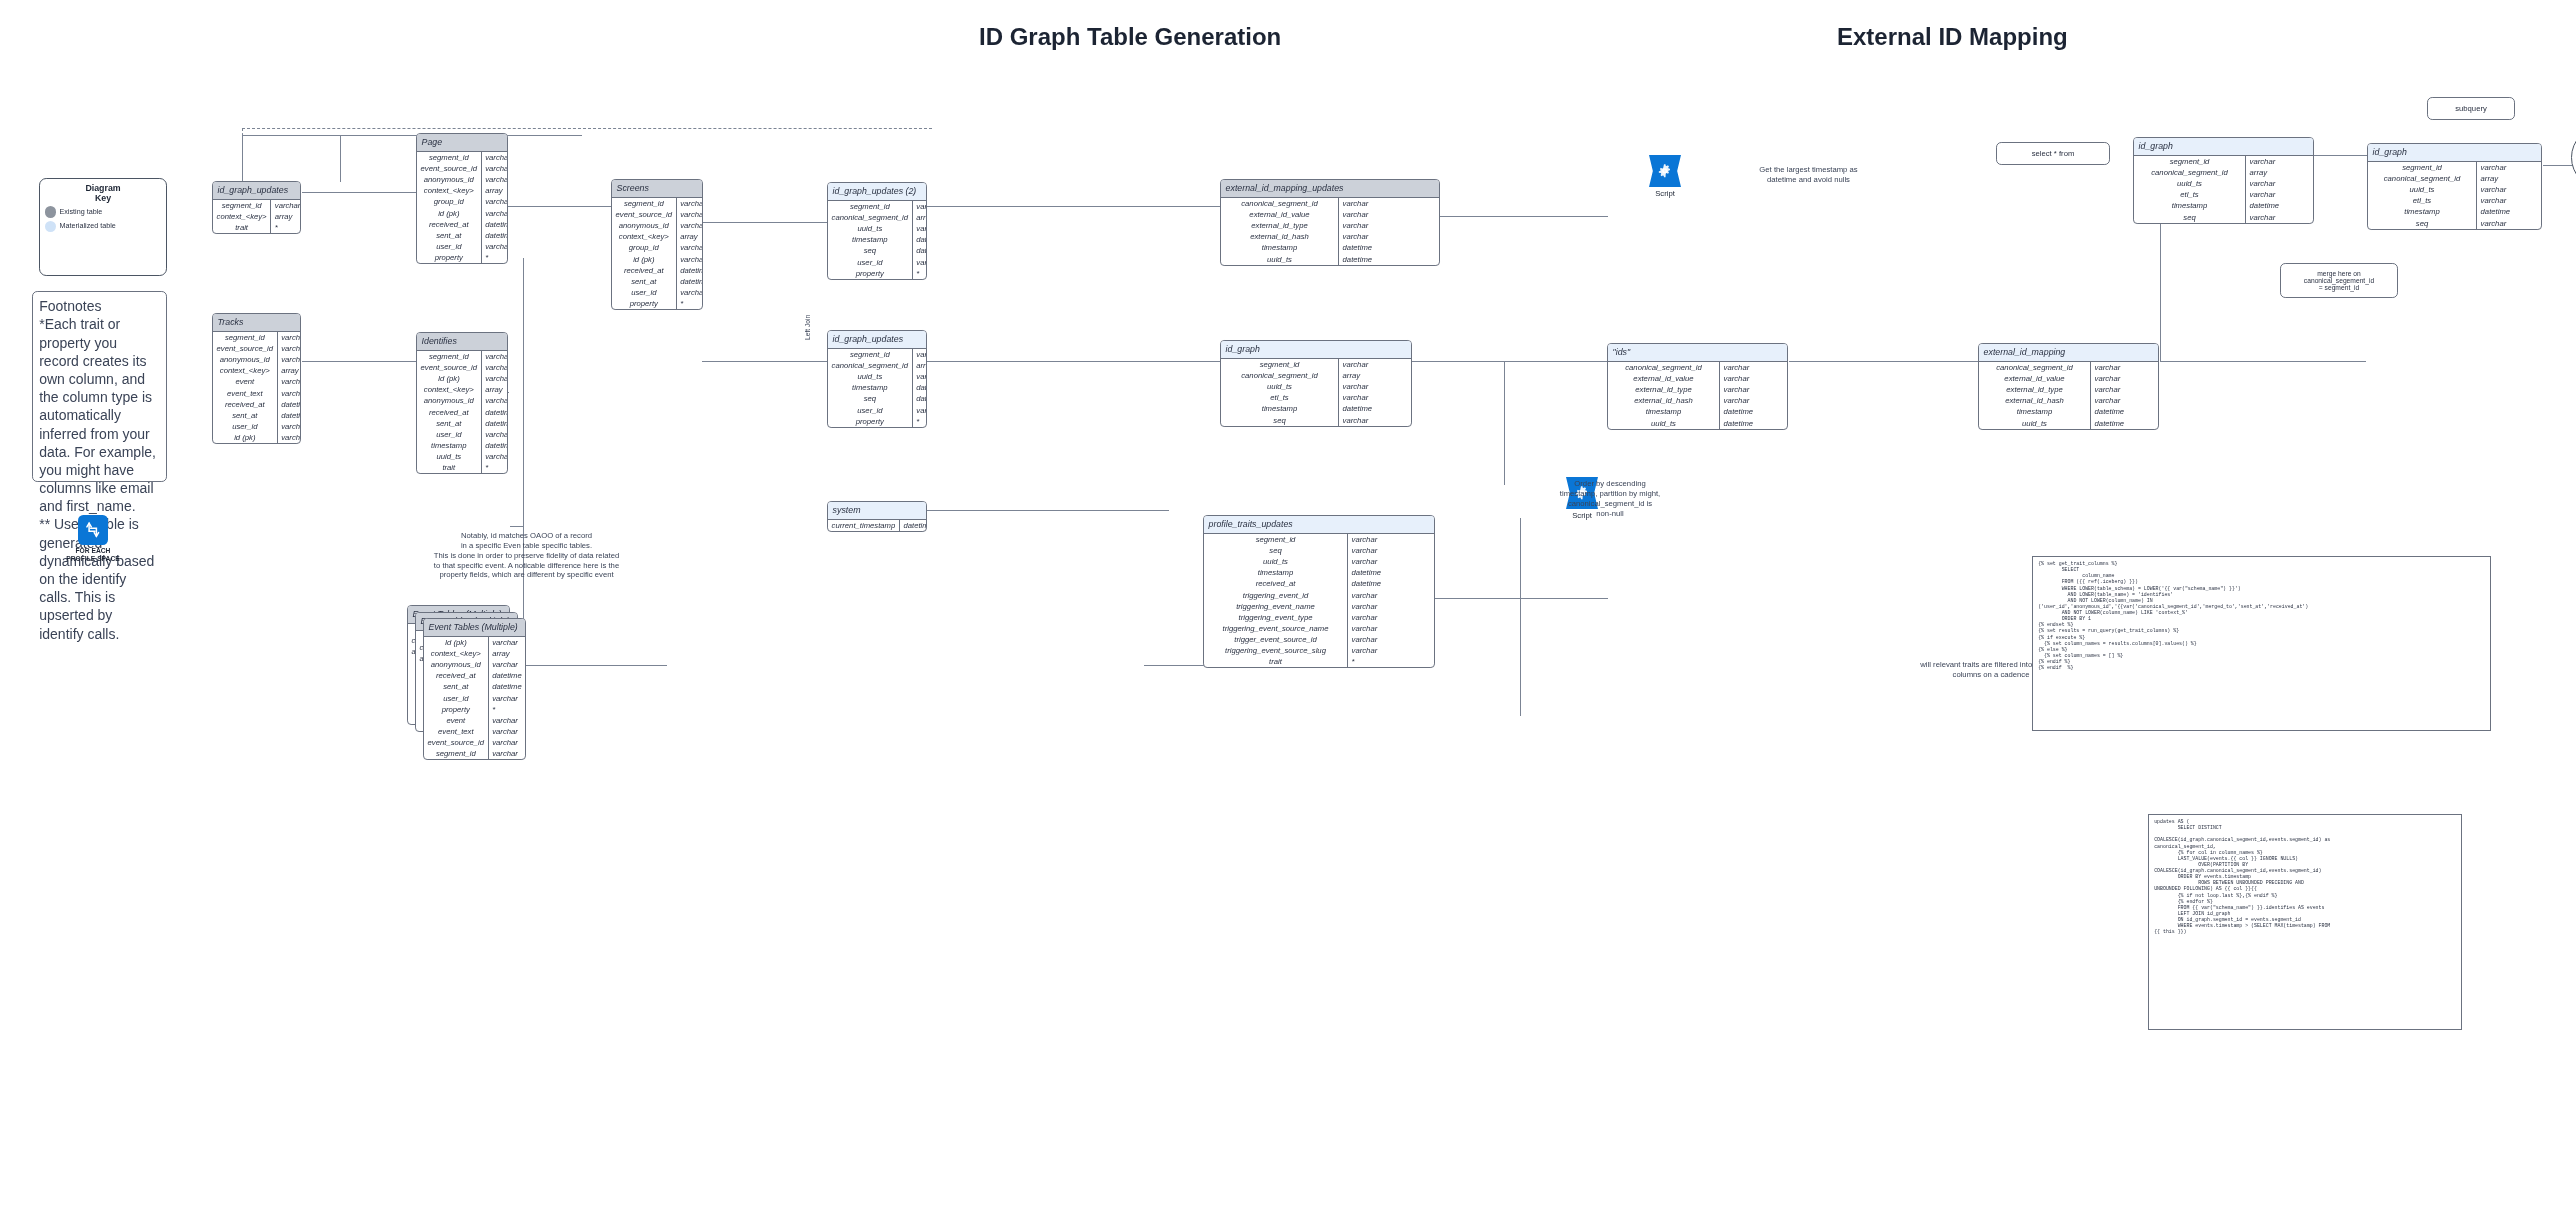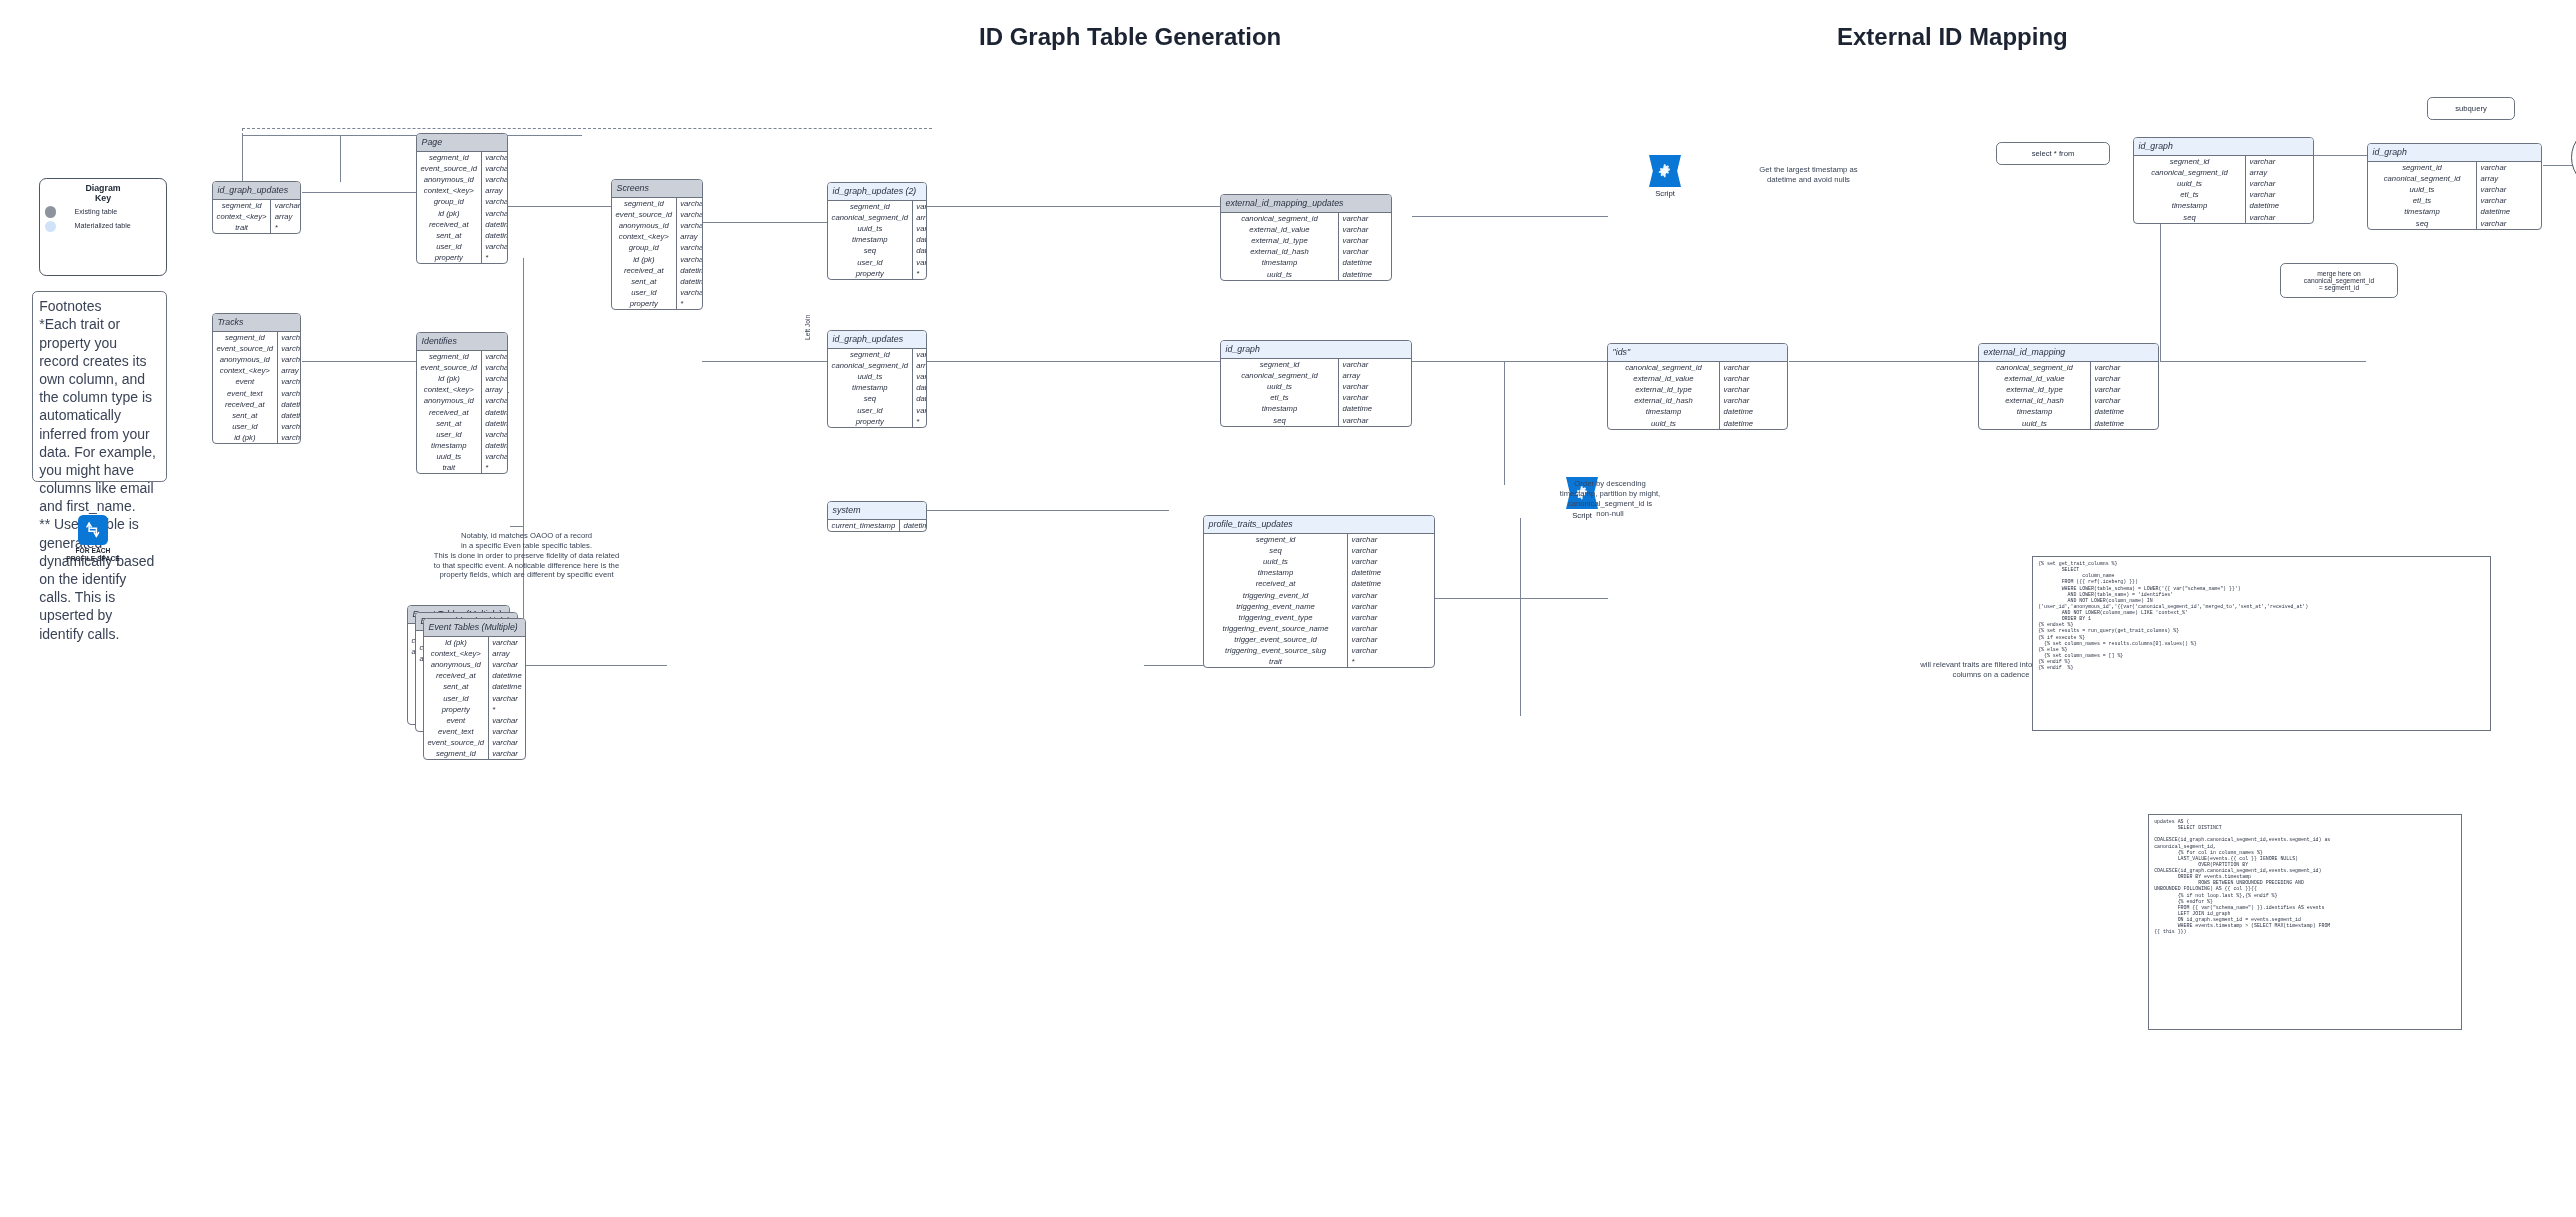--- a/index.html
+++ b/index.html
@@ -30,21 +30,21 @@
   .pill{position:absolute;border:0.8px solid #6b7280;border-radius:5.2px;background:#fff;
         display:flex;align-items:center;justify-content:center;font-size:7.7px;color:#2a3142;
         box-sizing:border-box;text-align:center;padding:1.5px 3.1px;}
   .circle{position:absolute;border:0.9px solid #4b5563;border-radius:50%;background:#fff;
           display:flex;align-items:center;justify-content:center;font-size:8.8px;color:#2a3142;}
 
   
   .keybox{position:absolute;border:1.2px solid #4b5563;border-radius:7.2px;background:#fff;
           box-sizing:border-box;padding:4.1px 5.2px;}
   .keybox .kt{text-align:center;font-weight:700;font-size:8.8px;line-height:1.15;color:#1c2433;}
-  .keyrow{display:flex;align-items:center;gap:18px;margin-top:3.1px;}
+  .keyrow{display:flex;align-items:center;gap:3px;margin-top:3.1px;}
   .swatch{width:11.3px;height:11.3px;border-radius:50%;flex:0 0 auto;}
   .keylbl{font-size:7.2px;line-height:1.15;color:#2a3142;}
 
   
   .script{position:absolute;display:flex;flex-direction:column;align-items:center;}
   .script .bx{width:32px;height:32px;background:#0a76d6;
      clip-path:polygon(0 0,100% 0,88% 50%,100% 100%,0 100%,12% 50%);
      display:flex;align-items:center;justify-content:center;}
   .script .lbl{font-size:7.7px;margin-top:1.5px;color:#1c2433;}
 
@@ -374,21 +374,21 @@
         <div class="hdr">system</div>
         <div class="rows">
           <div class="colA" style="flex:0 0 58px">
           <div class="cell">current_timestamp</div>
         </div>
           <div class="colB" style="flex:1 1 auto">
           <div class="cell">datetime</div>
         </div>
         </div>
       </div>
-    <div class="tbl existing" style="left:1220px;top:194px;width:172px">
+    <div class="tbl existing" style="left:1220px;top:179px;width:220px">
         <div class="hdr">external_id_mapping_updates</div>
         <div class="rows">
           <div class="colA" style="flex:0 0 117px">
           <div class="cell">canonical_segment_id</div>
           <div class="cell">external_id_value</div>
           <div class="cell">external_id_type</div>
           <div class="cell">external_id_hash</div>
           <div class="cell">timestamp</div>
           <div class="cell">uuid_ts</div>
         </div>

